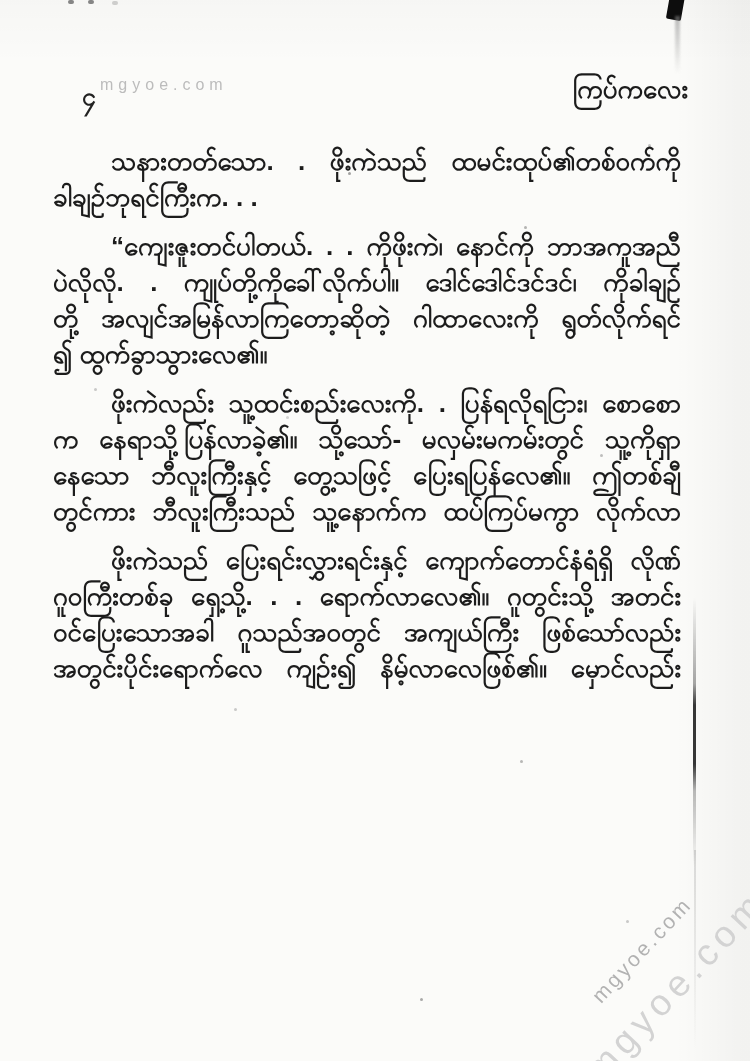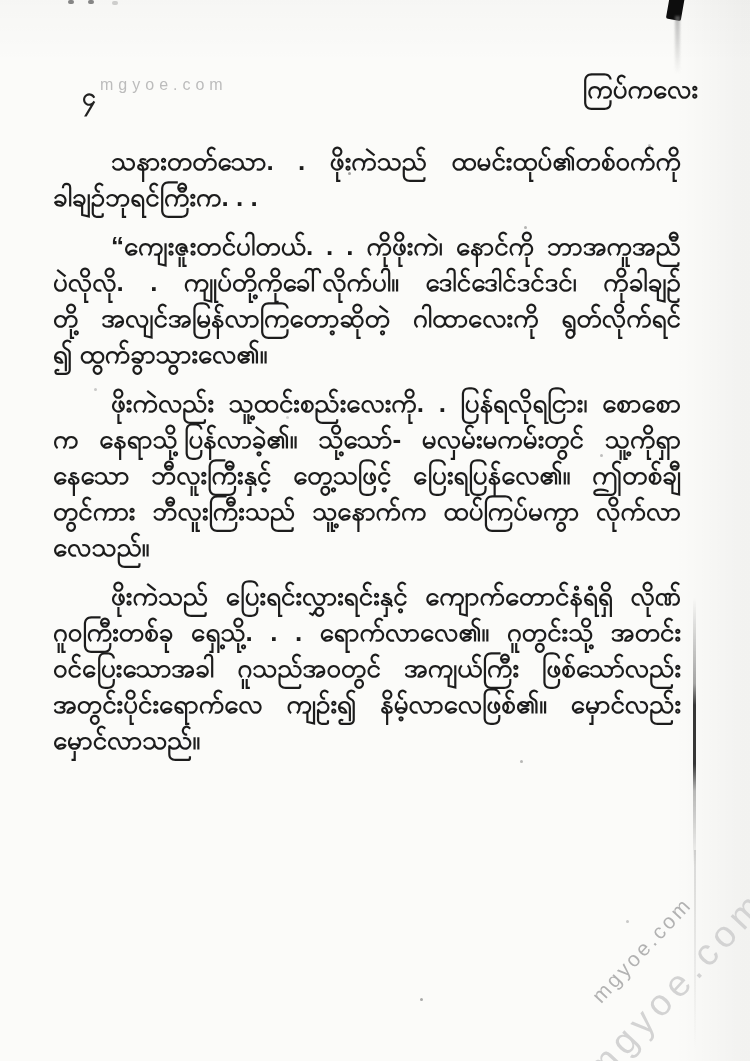--- a/index.html
+++ b/index.html
@@ -24,21 +24,21 @@
   .page-number {
     position:absolute; left:82px; top:80px;
     font-size:25px; font-weight:700; color:#222;
   }
   .wm-top {
     position:absolute; left:100px; top:76px;
     font-size:16px; letter-spacing:5px;
     color:#bcbcbc; font-weight:400;
   }
   .running-head {
-    position:absolute; right:52px; top:70px;
+    position:absolute; right:62px; top:70px;
     font-size:26px; font-weight:700; color:#1b1b1b;
     line-height:38px;
   }
 
   
   .text-block {
     position:absolute; left:40px; top:130px; width:654px;
   }
   .para { margin:13px; padding:0; }
   .line {
@@ -148,29 +148,27 @@
       <span class="line">ပဲလိုလို. .  ကျုပ်တို့ကိုခေါ်လိုက်ပါ။ ဒေါင်ဒေါင်ဒင်ဒင်၊ ကိုခါချဉ်</span>
       <span class="line">တို့ အလျင်အမြန်လာကြတော့ဆိုတဲ့ ဂါထာလေးကို ရွတ်လိုက်ရင်</span>
       <span class="line end">၍ ထွက်ခွာသွားလေ၏။</span>
     </p>
 
     <p class="para">
       <span class="line indent">ဖိုးကဲလည်း သူ့ထင်းစည်းလေးကို. .  ပြန်ရလိုရငြား၊ စောစော</span>
       <span class="line">က နေရာသို့ပြန်လာခဲ့၏။ သို့သော်- မလှမ်းမကမ်းတွင် သူ့ကိုရှာ</span>
       <span class="line">နေသော ဘီလူးကြီးနှင့် တွေ့သဖြင့် ပြေးရပြန်လေ၏။ ဤတစ်ချီ</span>
       <span class="line">တွင်ကား ဘီလူးကြီးသည် သူ့နောက်က ထပ်ကြပ်မကွာ လိုက်လာ</span>
-      <span class="line end">လေသည်။</span>
     </p>
 
     <p class="para">
       <span class="line indent">ဖိုးကဲသည် ပြေးရင်းလွှားရင်းနှင့် ကျောက်တောင်နံရံရှိ လိုဏ်</span>
       <span class="line">ဂူဝကြီးတစ်ခု ရှေ့သို့. . .  ရောက်လာလေ၏။ ဂူတွင်းသို့ အတင်း</span>
       <span class="line">ဝင်ပြေးသောအခါ ဂူသည်အဝတွင် အကျယ်ကြီး ဖြစ်သော်လည်း</span>
       <span class="line">အတွင်းပိုင်းရောက်လေ ကျဉ်း၍ နိမ့်လာလေဖြစ်၏။ မှောင်လည်း</span>
-      <span class="line end">မှောင်လာသည်။</span>
     </p>
 
 
   </div>
 
   <div class="wm-diag small">mgyoe.com</div>
   <div class="wm-diag large">mgyoe.com</div>
 
 </div>
 

